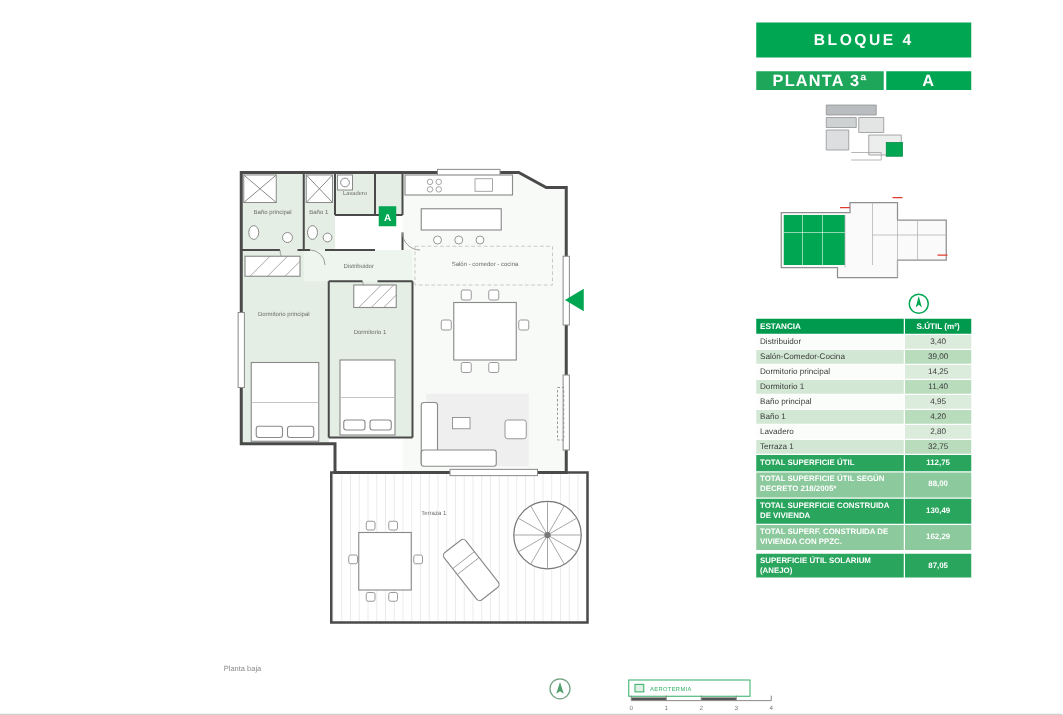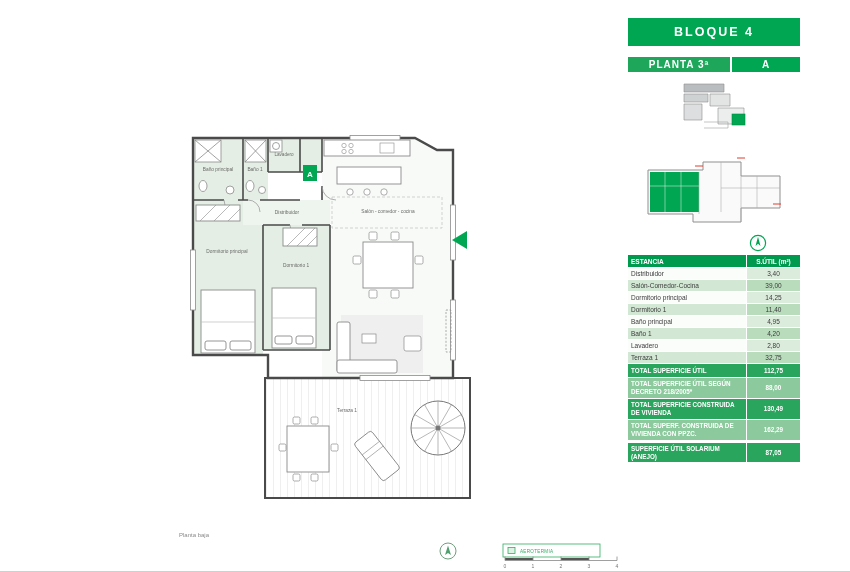--- a/index.html
+++ b/index.html
@@ -3,26 +3,26 @@
 <meta charset="utf-8">
 <style>
   * { margin:0; padding:0; box-sizing:border-box; }
   html,body { background:#fff; }
   body { font-family:"Liberation Sans", sans-serif; }
   .sheet { position:relative; width:850px; height:572px; background:#fff;
            border-bottom:1px solid #cfcfcf; overflow:hidden; }
   .plan-svg { position:absolute; left:0; top:0; font-family:"Liberation Sans", sans-serif; }
 
   
-  .panel { position:absolute; left:628px; top:0; width:172px; height:548px; }
+  .panel { position:absolute; left:605px; top:0; width:172px; height:548px; }
   .block-title { position:absolute; top:18px; left:0; right:0; height:28px;
     background:#00A651; color:#fff; font-weight:bold; font-size:12.5px;
     letter-spacing:2px; text-align:center; line-height:28px; }
   .sub { position:absolute; top:57px; left:0; right:0; height:15px; display:flex; gap:2px; }
-  .sub > div { color:#fff; font-size:10px; font-weight:bold; text-align:center;
+  .sub > div { color:#fff; font-size:13px; font-weight:bold; text-align:center;
     line-height:15px; letter-spacing:1px; }
   .sub-left { flex:0 0 102px; background:#1ea75b; }
   .sub-right { flex:1; background:#00A651; }
   .thumb-site  { position:absolute; top:80px;  left:50px; }
   .thumb-plate { position:absolute; top:156px; left:17px; }
   .compass2    { position:absolute; top:234px; left:121px; }
 
   .tbl { position:absolute; top:255px; left:0; right:0; }
   .trow { display:flex; margin-bottom:1px; }
   .tcell.lab { flex:1; padding-left:3px; display:flex; align-items:center; }

